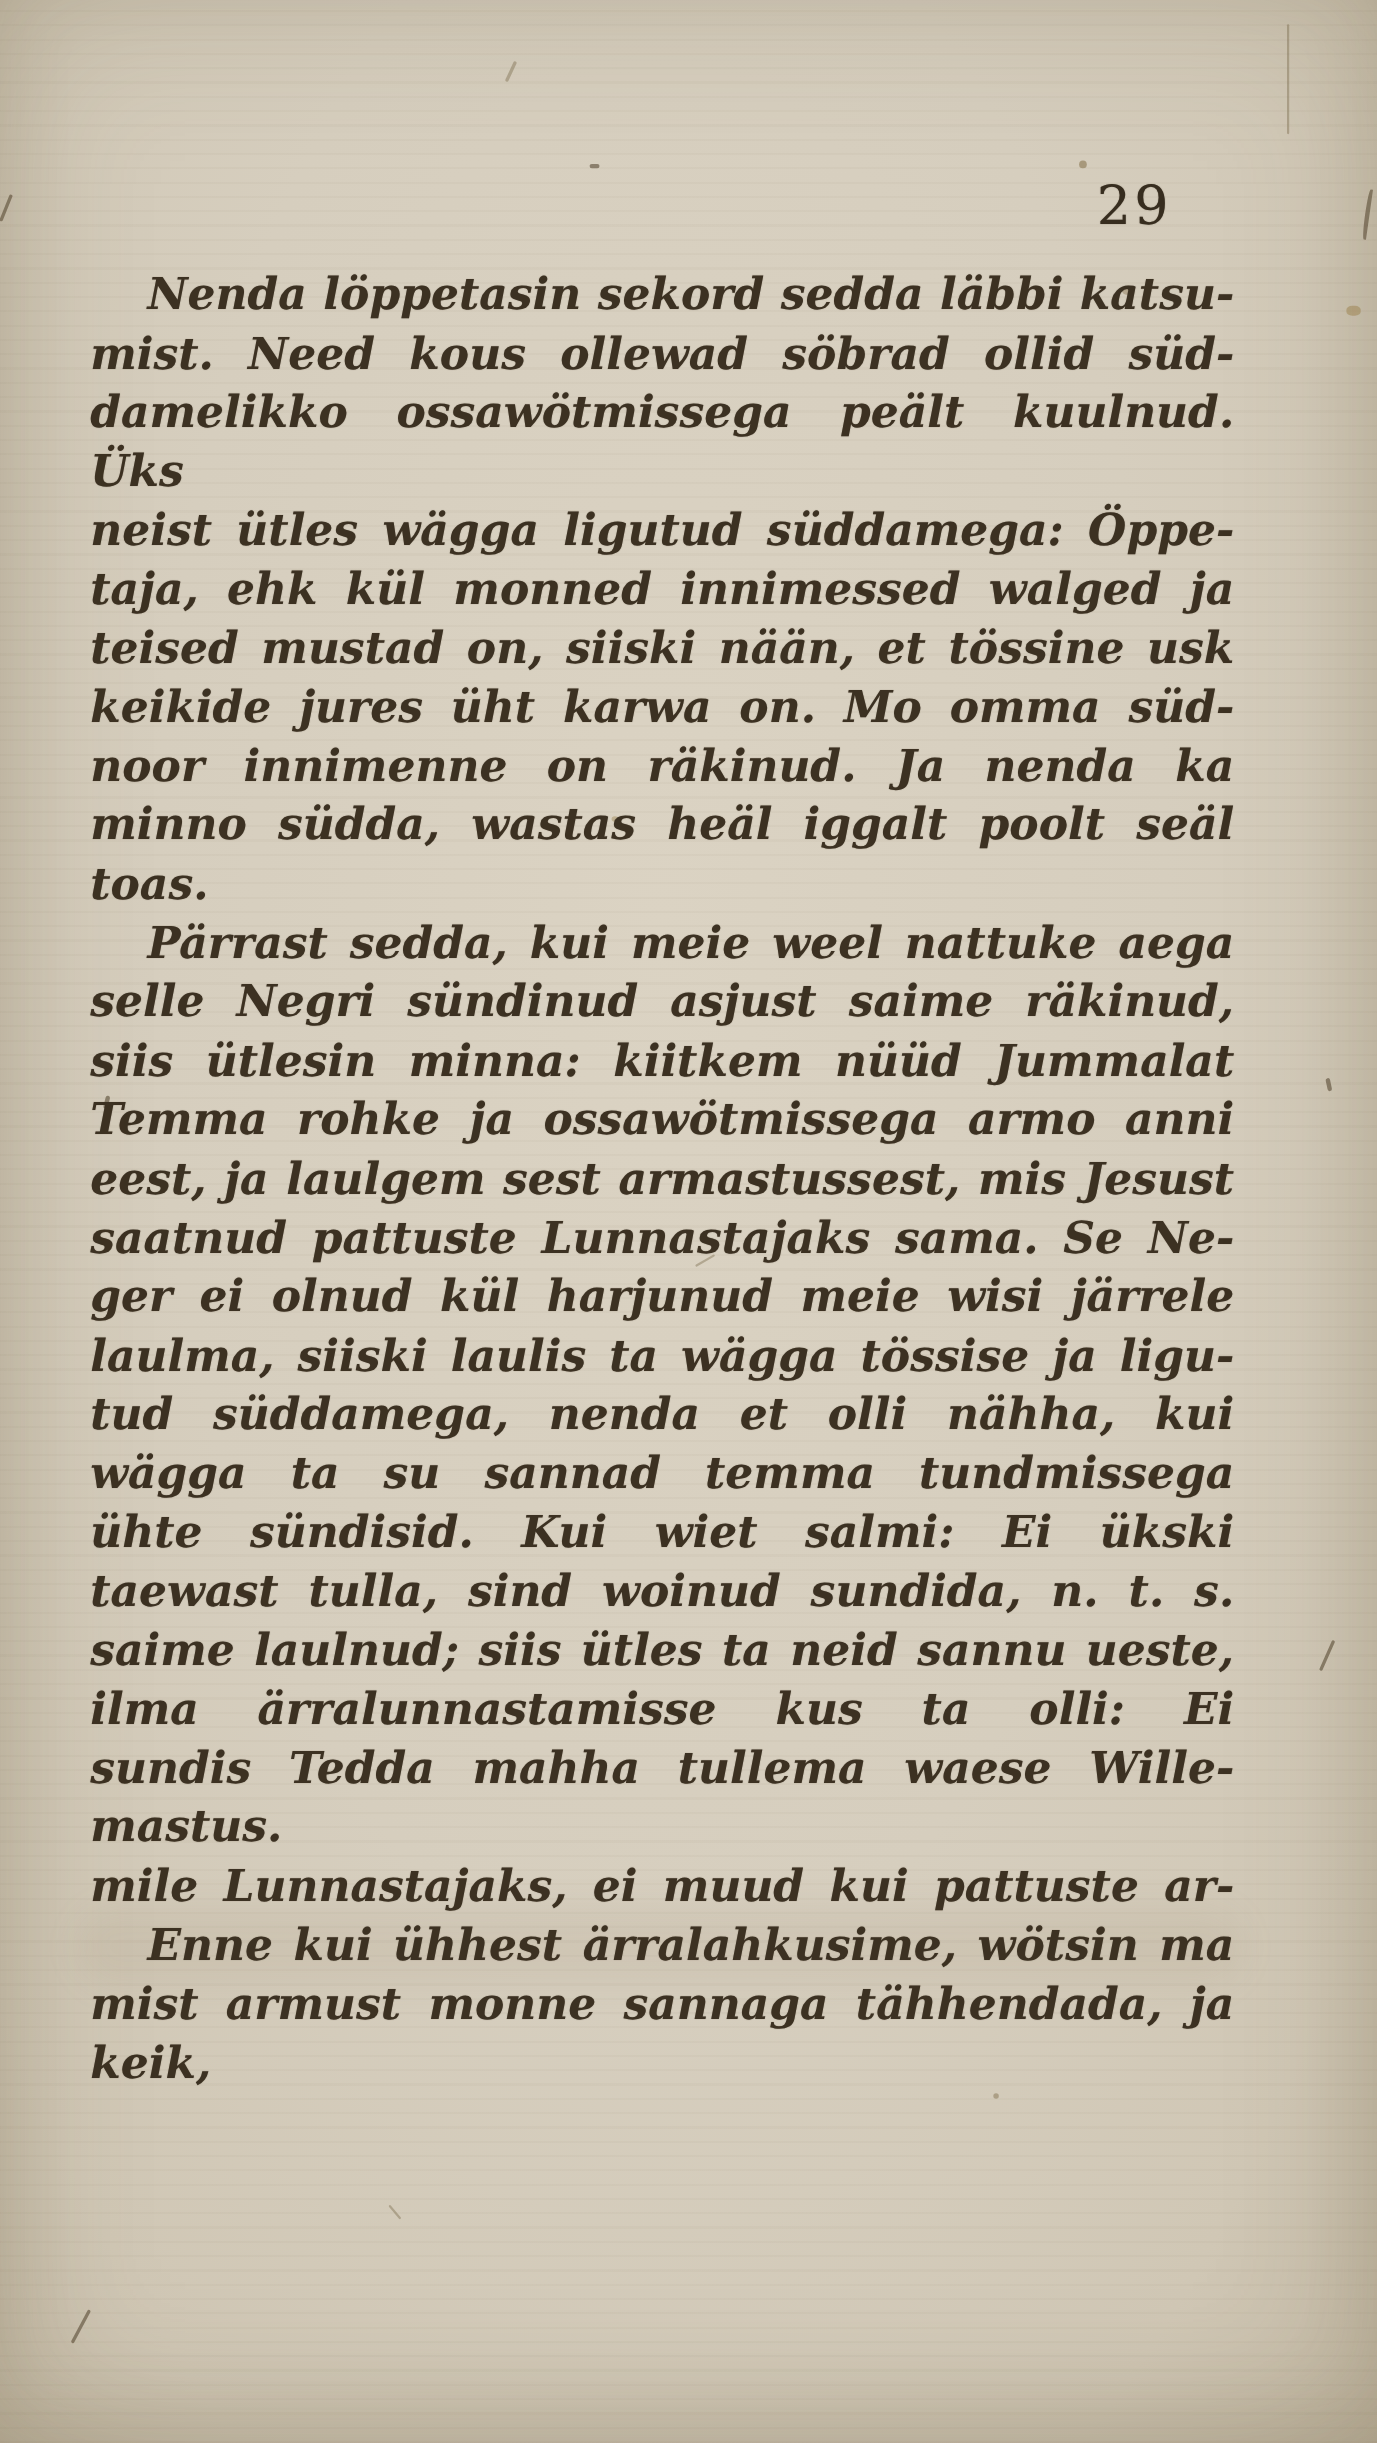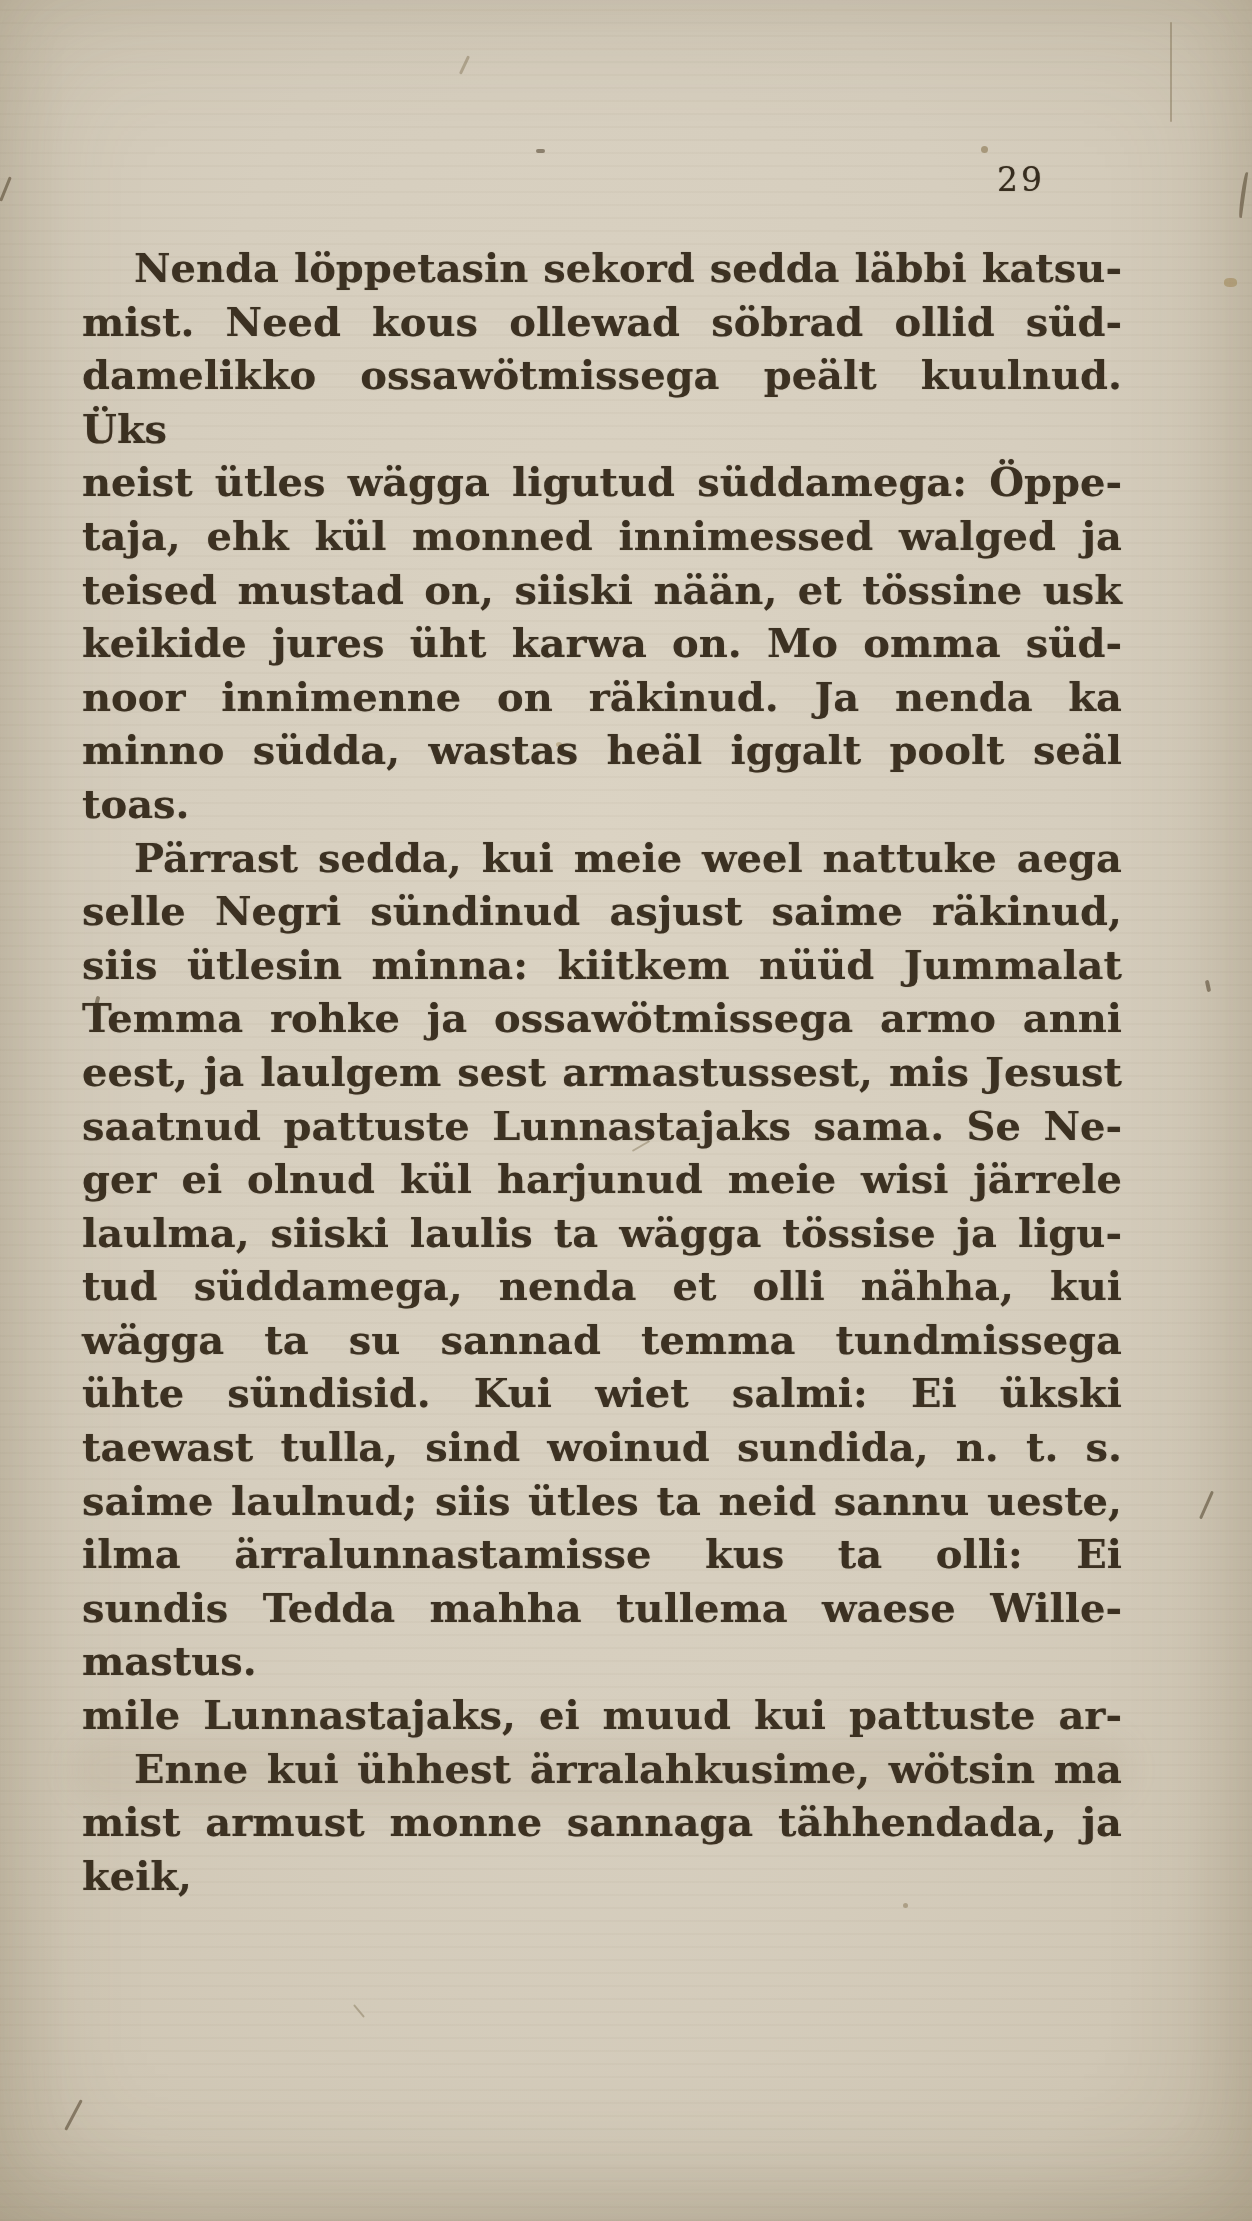--- a/index.html
+++ b/index.html
@@ -28,35 +28,36 @@
     box-shadow:inset 0 0 140px rgba(96,80,52,0.22), inset 0 -30px 70px rgba(96,80,52,0.12);
     pointer-events:none;
   }
   .stain{
     position:absolute;left:70px;top:1735px;width:1060px;height:70px;
     background:rgba(150,130,95,0.10);border-radius:40px;filter:blur(14px);
     pointer-events:none;
   }
   .page-number{
     position:absolute;left:997px;top:163px;
-    font-size:33px;line-height:1;letter-spacing:3px;
+    font-size:49px;line-height:1;letter-spacing:3px;
     color:#372d1f;
     text-shadow:0 0 1px rgba(55,45,31,0.55);
   }
   .textblock{
     position:absolute;left:82px;top:241px;width:1040px;
     font-size:40px;font-weight:bold;line-height:53.6px;
     text-shadow:0 0 1px rgba(60,49,34,0.45);
   }
   .para{margin:0;padding:0;}
   .line{
     display:block;
     text-align:justify;
     text-align-last:justify;
     white-space:normal;
+    font-style:italic;
   }
   .line.first{text-indent:52px;}
   .line.last{text-align-last:left;}
   
   .speck{position:absolute;pointer-events:none;background:rgba(124,106,72,0.45);border-radius:50%;}
   .fiber{position:absolute;pointer-events:none;background:rgba(118,102,70,0.40);border-radius:2px;}
   .mark{position:absolute;pointer-events:none;background:rgba(78,64,42,0.55);border-radius:2px;}
 </style>
 </head>
 <body>

